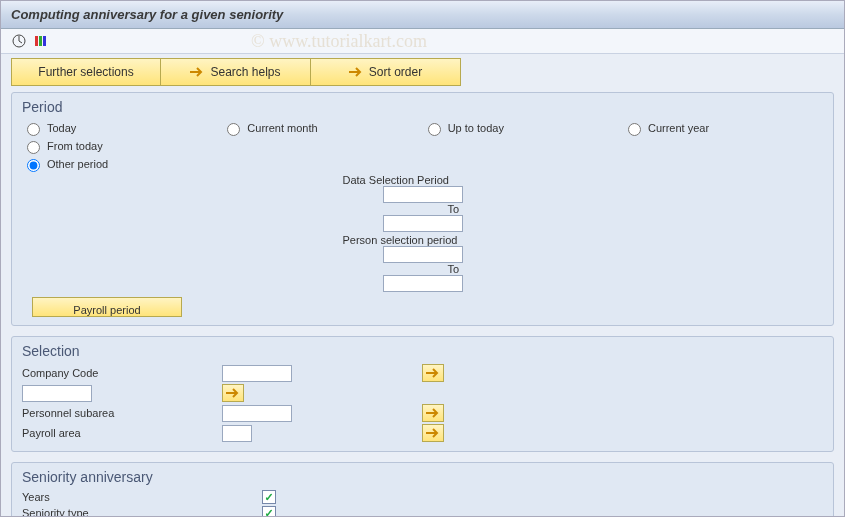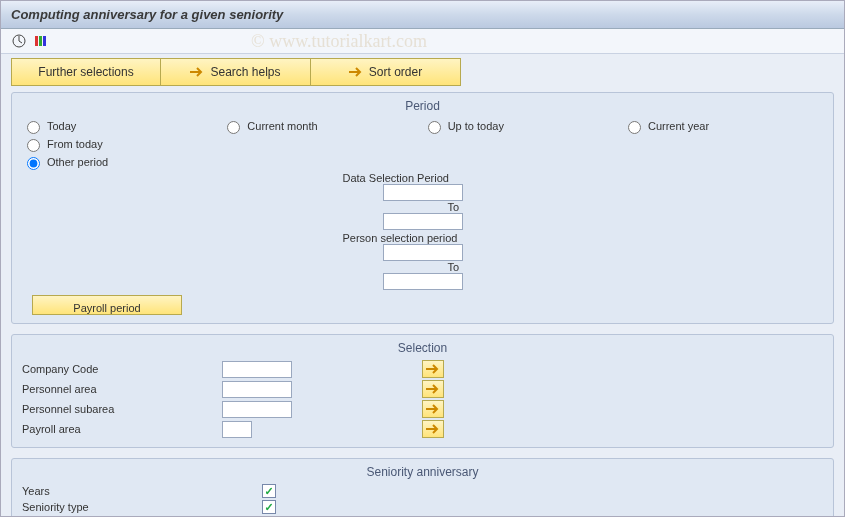--- a/index.html
+++ b/index.html
@@ -68,23 +68,22 @@
   .sap-btn + .sap-btn { border-left:none; }
   .sap-btn .arrow-icon { width:14px; }
   .groupbox {
     border: 1px solid #b8c4d8;
     background: #e0e8f3;
     border-radius: 3px;
     margin-bottom: 10px;
     padding: 4px 10px 8px 10px;
   }
   .grouptitle {
-    color:#4a5875; font-size:12px; margin-bottom:2px;
+    color:#4a5875; font-size:14px; margin-bottom:2px;
     padding:2px 0;
-    text-align:center;
   }
   .radios { display:flex; flex-wrap:wrap;justify-content:space-between; }
   .radio-item {
     width:200px; display:flex; align-items:center; gap:4px;
     padding:1px 0;
     cursor:pointer;
   }
   .row {
     display:flex; align-items:center; padding:1px 0; min-height:20px;flex-direction:column;
   }
@@ -224,21 +223,20 @@
     <div class="sel-row">
       <span class="sel-label">Company Code</span>
       <input class="sel-input" style="">
       <div class="sel-arrow">
         <svg width="14" height="10" viewBox="0 0 14 10">
             <path d="M0 5h10M7 1l4 4-4 4" stroke="#c80" stroke-width="2" fill="none"></path>
           </svg>
       </div>
     </div>
     <div class="sel-row">
-      <span class="sel-label">Personnel area</span>
       <input class="sel-input" style="">
       <div class="sel-arrow">
         <svg width="14" height="10" viewBox="0 0 14 10">
             <path d="M0 5h10M7 1l4 4-4 4" stroke="#c80" stroke-width="2" fill="none"></path>
           </svg>
       </div>
     </div>
     <div class="sel-row">
       <span class="sel-label">Personnel subarea</span>
       <input class="sel-input" style="">

